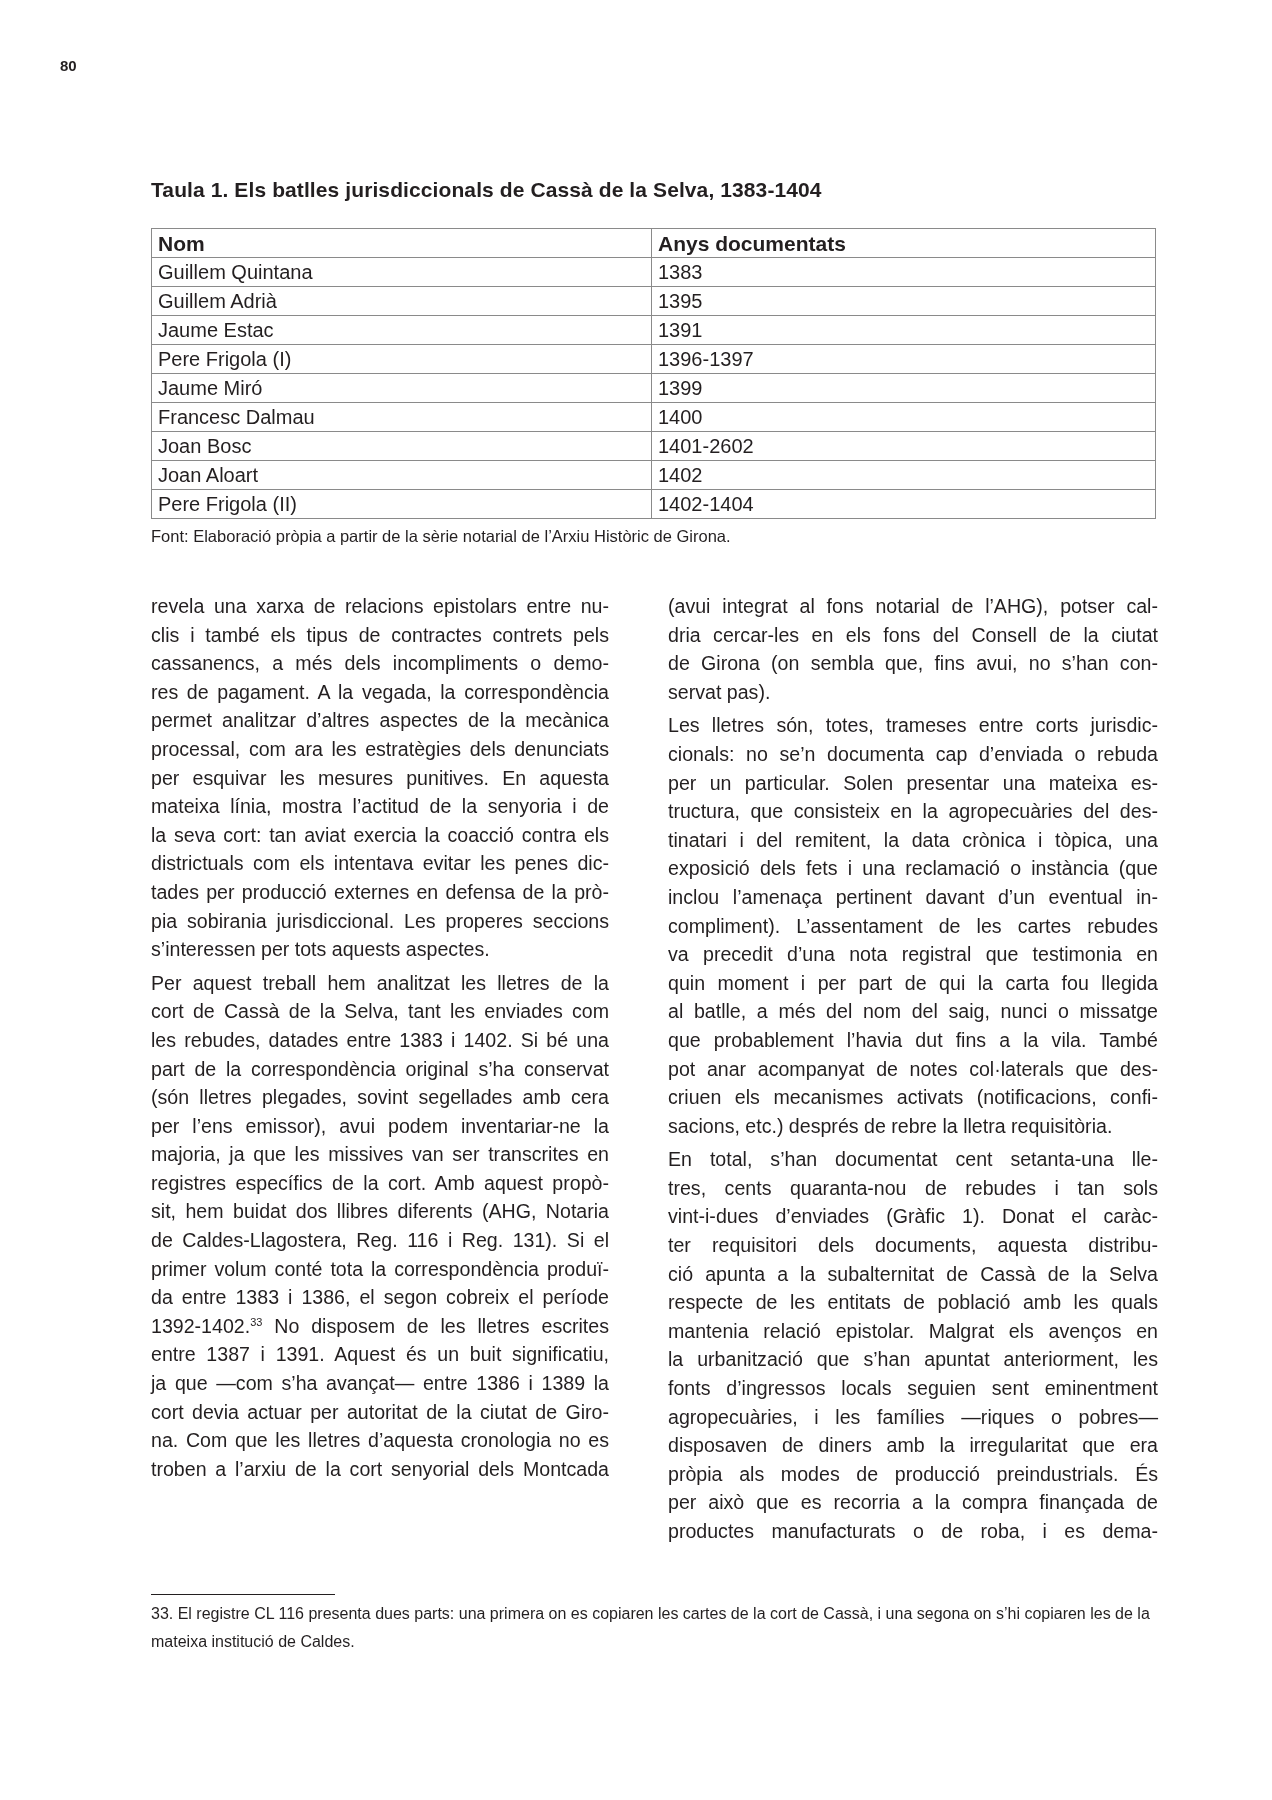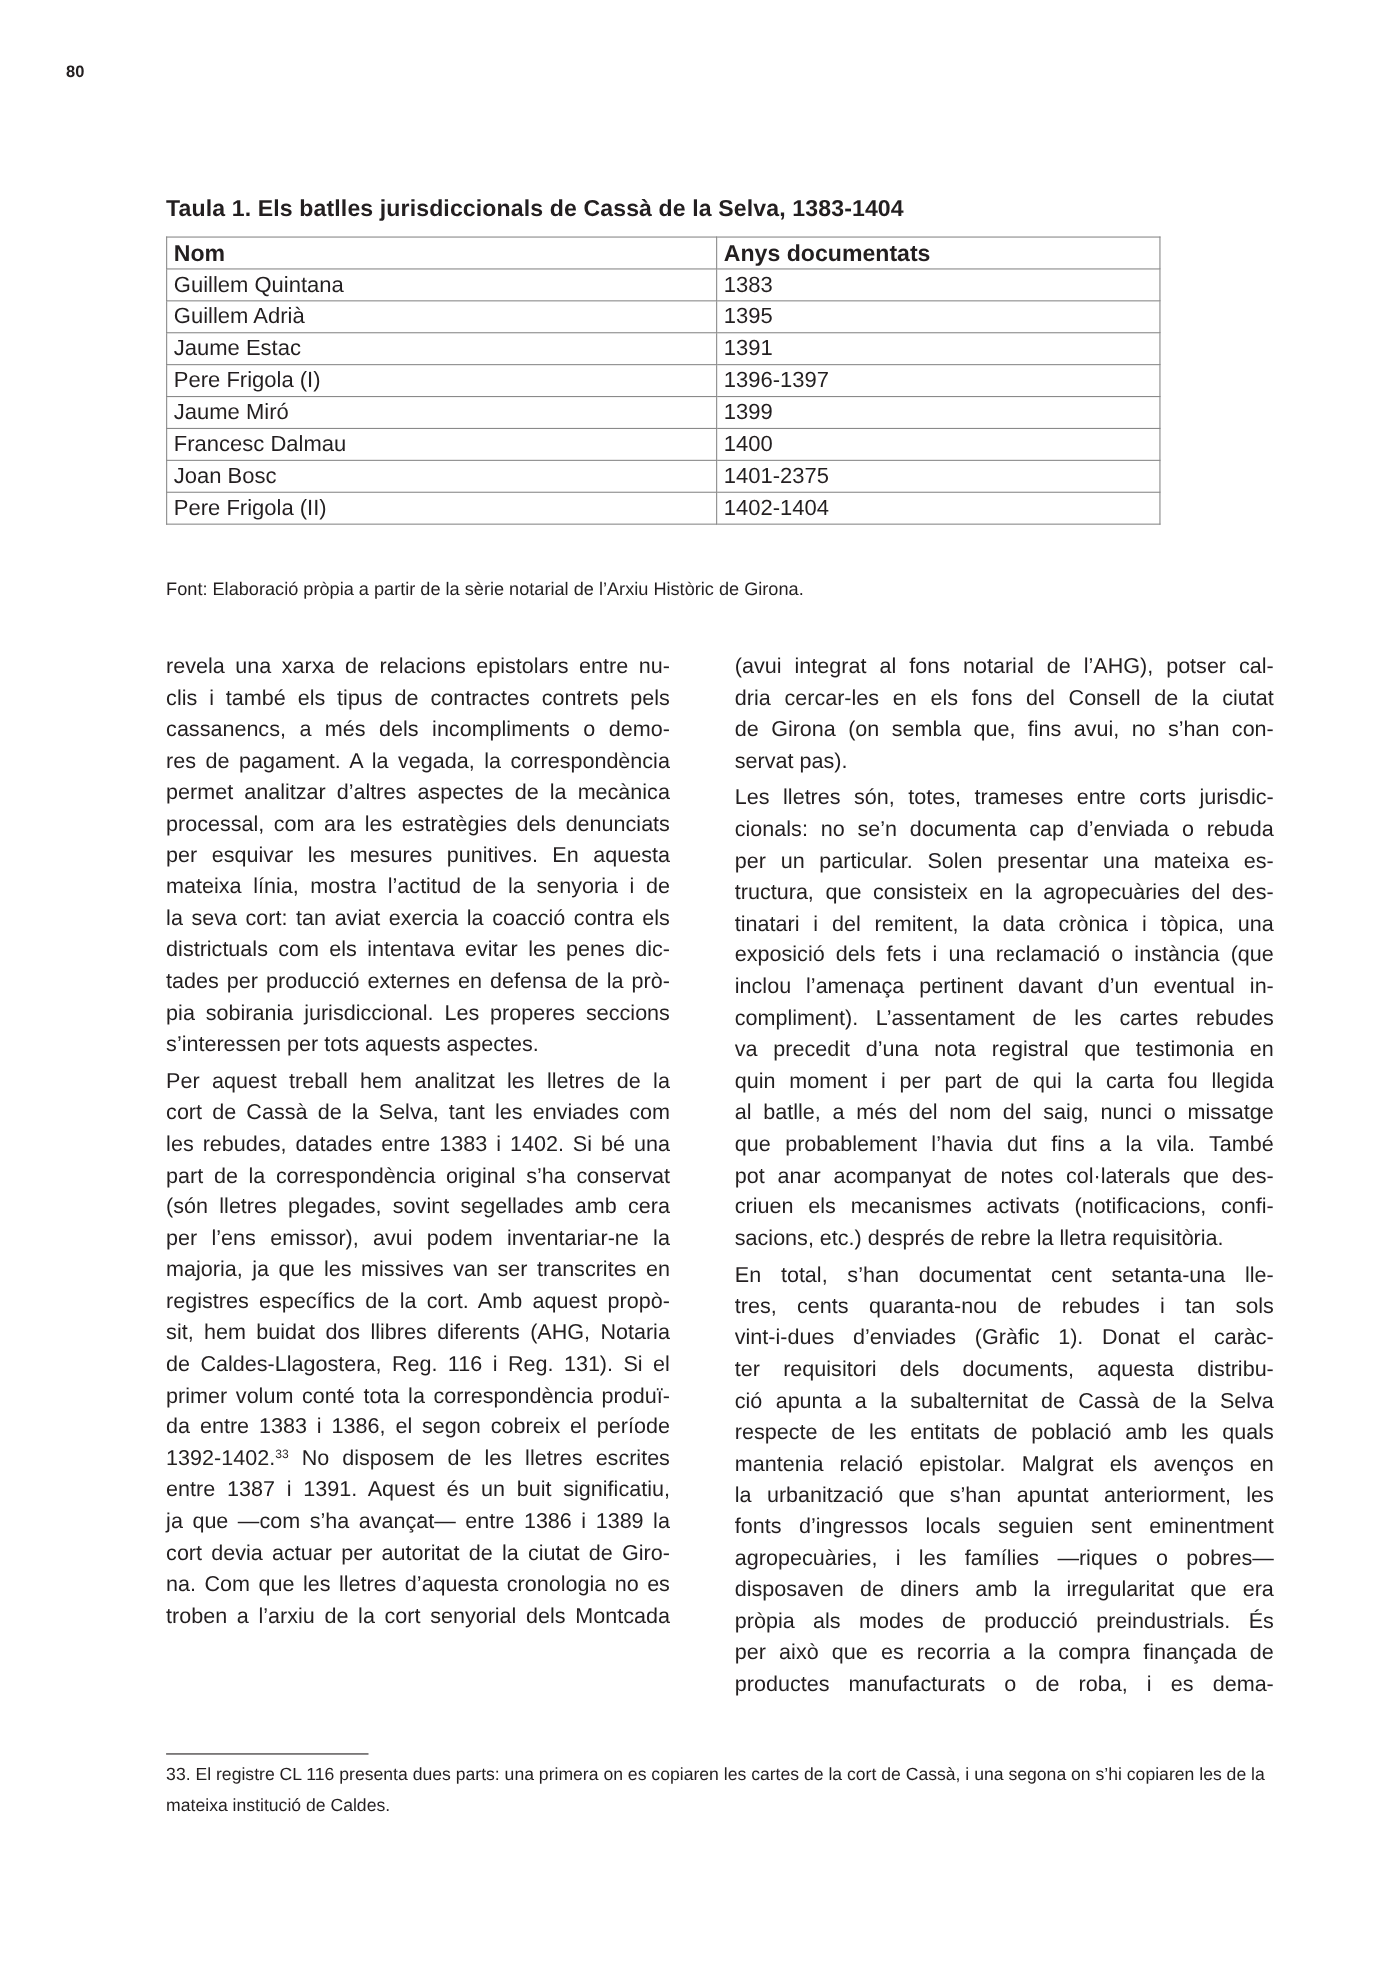--- a/index.html
+++ b/index.html
@@ -1,21 +1,21 @@
 <!DOCTYPE html>
 <html><head>
 <meta charset="utf-8">
 <style>
   html, body { margin: 0; padding: 0; background: #ffffff; }
   body { width: 1272px; height: 1800px; position: relative; overflow: hidden;
          font-family: "Liberation Sans", "DejaVu Sans", sans-serif; color: #231f20; }
   .page-number { position: absolute; left: 60px; top: 57px; font-size: 15px; font-weight: bold; }
   .table-title { position: absolute; left: 151px; top: 178px; font-size: 21px; font-weight: bold;
                  letter-spacing: 0.1px; white-space: nowrap; }
-  table.batlles { position: absolute; left: 151px; top: 215px; width: 904px; border-collapse: collapse;
+  table.batlles { position: absolute; left: 151px; top: 228px; width: 1005px; border-collapse: collapse;
                   font-size: 20px; }
   table.batlles td, table.batlles th { border: 1px solid #8a8a8a; padding: 0 6px; height: 28px;
                   text-align: left; vertical-align: middle; line-height: 27px; }
   table.batlles th { font-weight: bold; font-size: 21px; }
   table.batlles col.c1 { width: 500px; }
   .caption { position: absolute; left: 151px; top: 527px; font-size: 16.5px; white-space: nowrap; }
   .column { position: absolute; top: 592px; font-size: 19.6px; line-height: 28.6px; text-align: justify;
             hyphens: manual; }
   .col-left { left: 151px; width: 458px; }
   .col-right { left: 668px; width: 490px; }
@@ -68,21 +68,25 @@
       <tr>
         <td>Jaume Miró</td>
         <td>1399</td>
       </tr>
       <tr>
         <td>Francesc Dalmau</td>
         <td>1400</td>
       </tr>
       <tr>
         <td>Joan Bosc</td>
-        <td>1401-2375</td>
+        <td>1401-2602</td>
+      </tr>
+      <tr>
+        <td>Joan Aloart</td>
+        <td>1402</td>
       </tr>
       <tr>
         <td>Pere Frigola (II)</td>
         <td>1402-1404</td>
       </tr>
     </tbody>
 </table>
 
 <div class="caption">Font: Elaboració pròpia a partir de la sèrie notarial de l’Arxiu Històric de Girona.</div>
 

